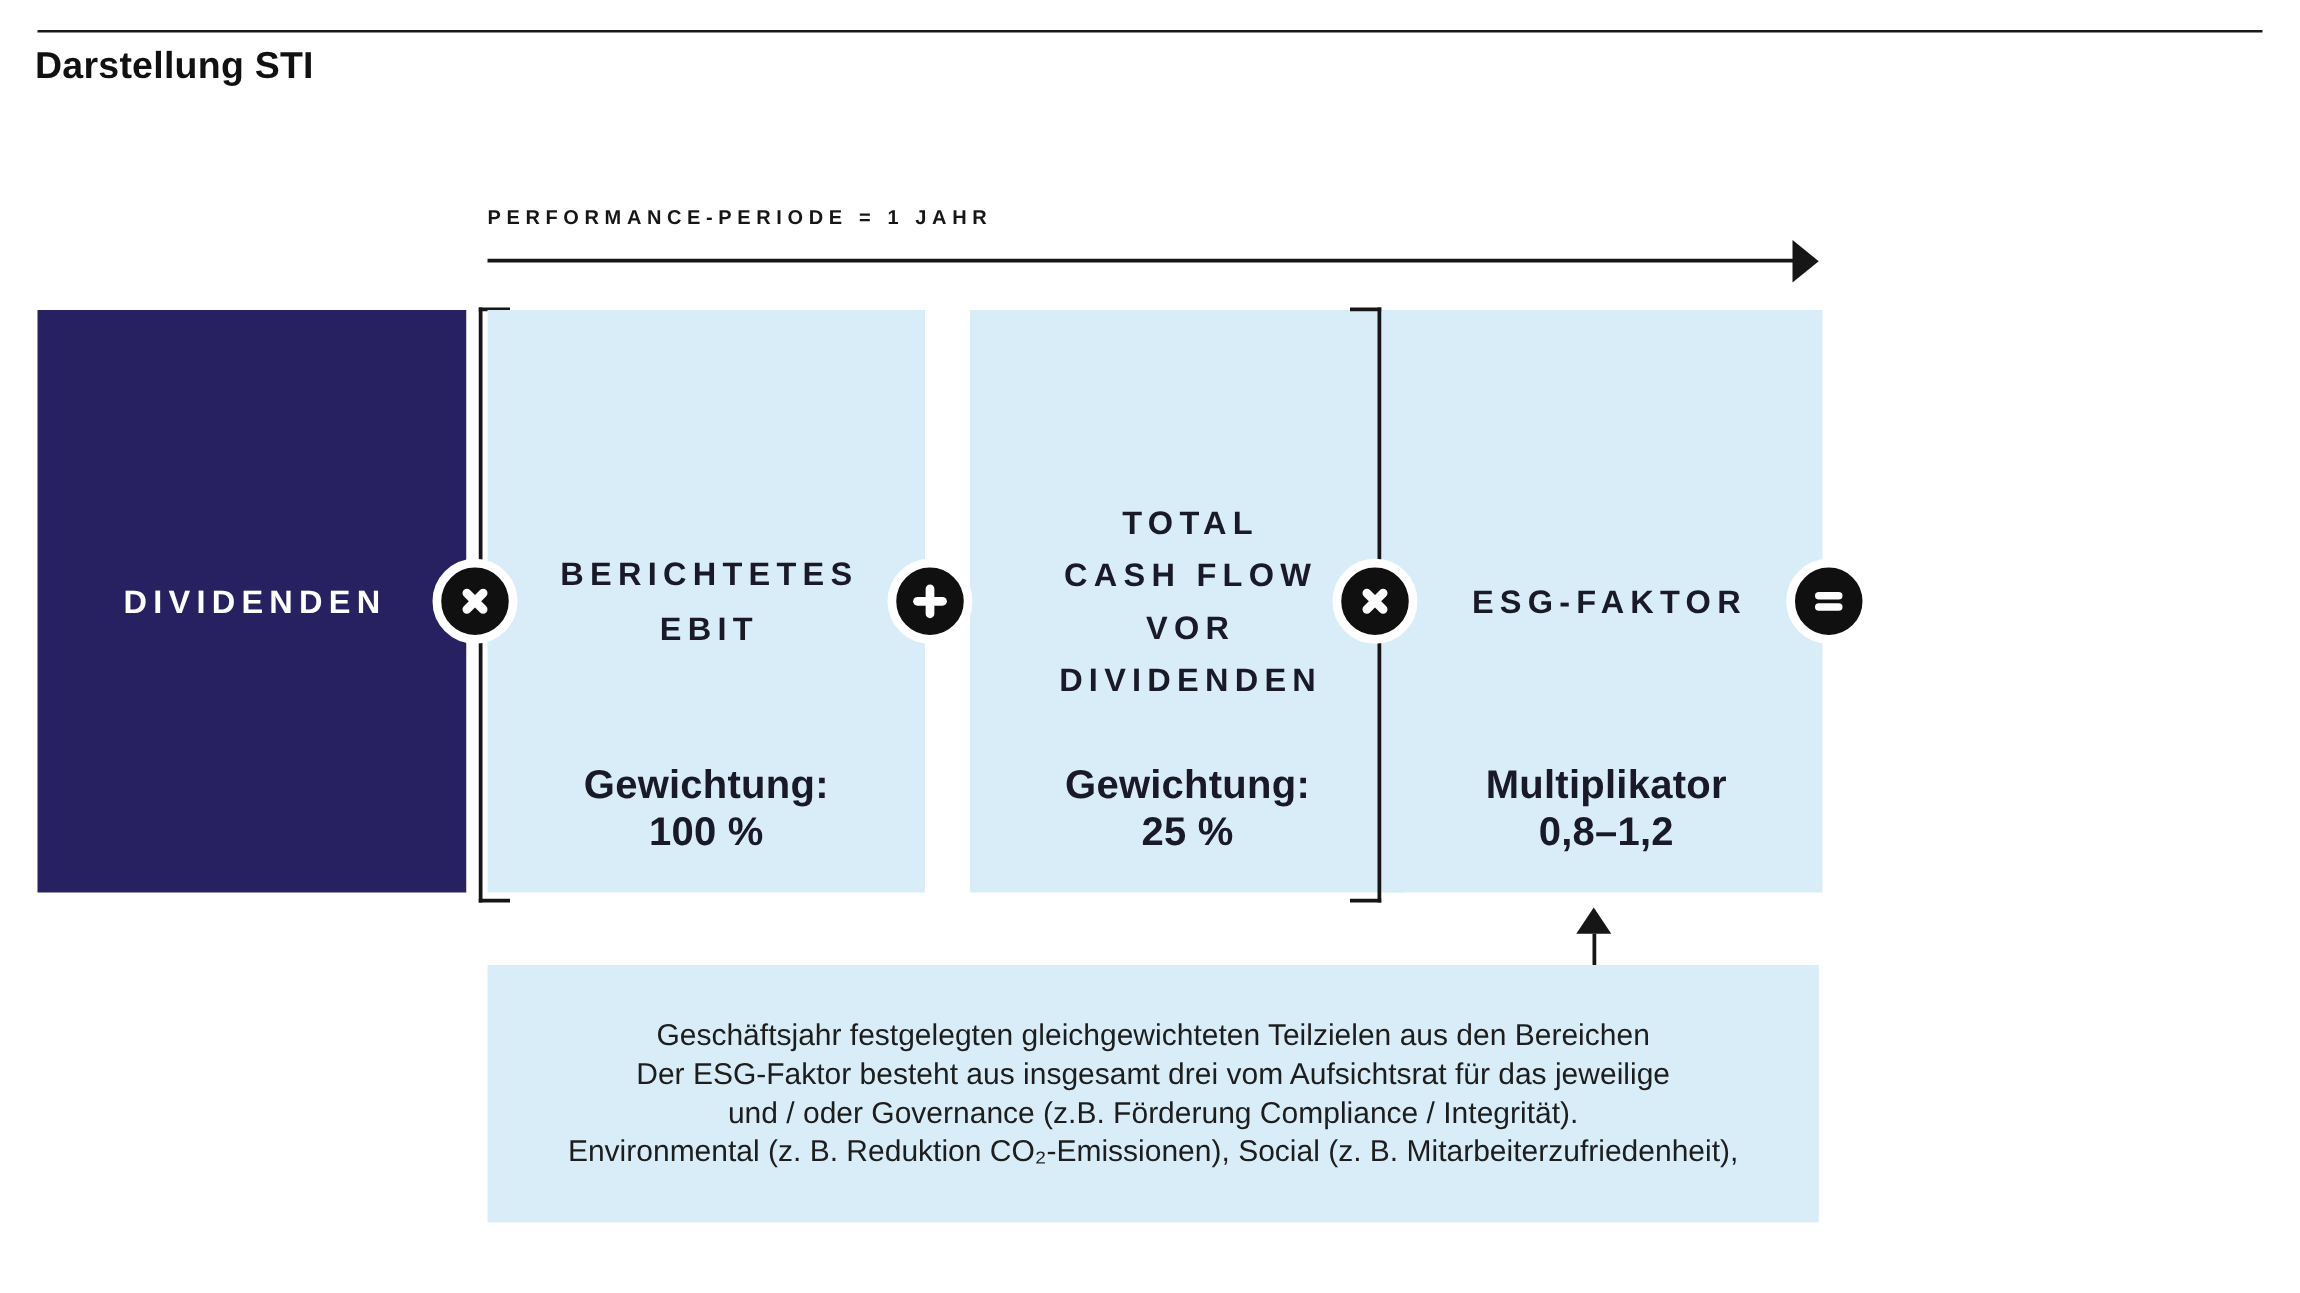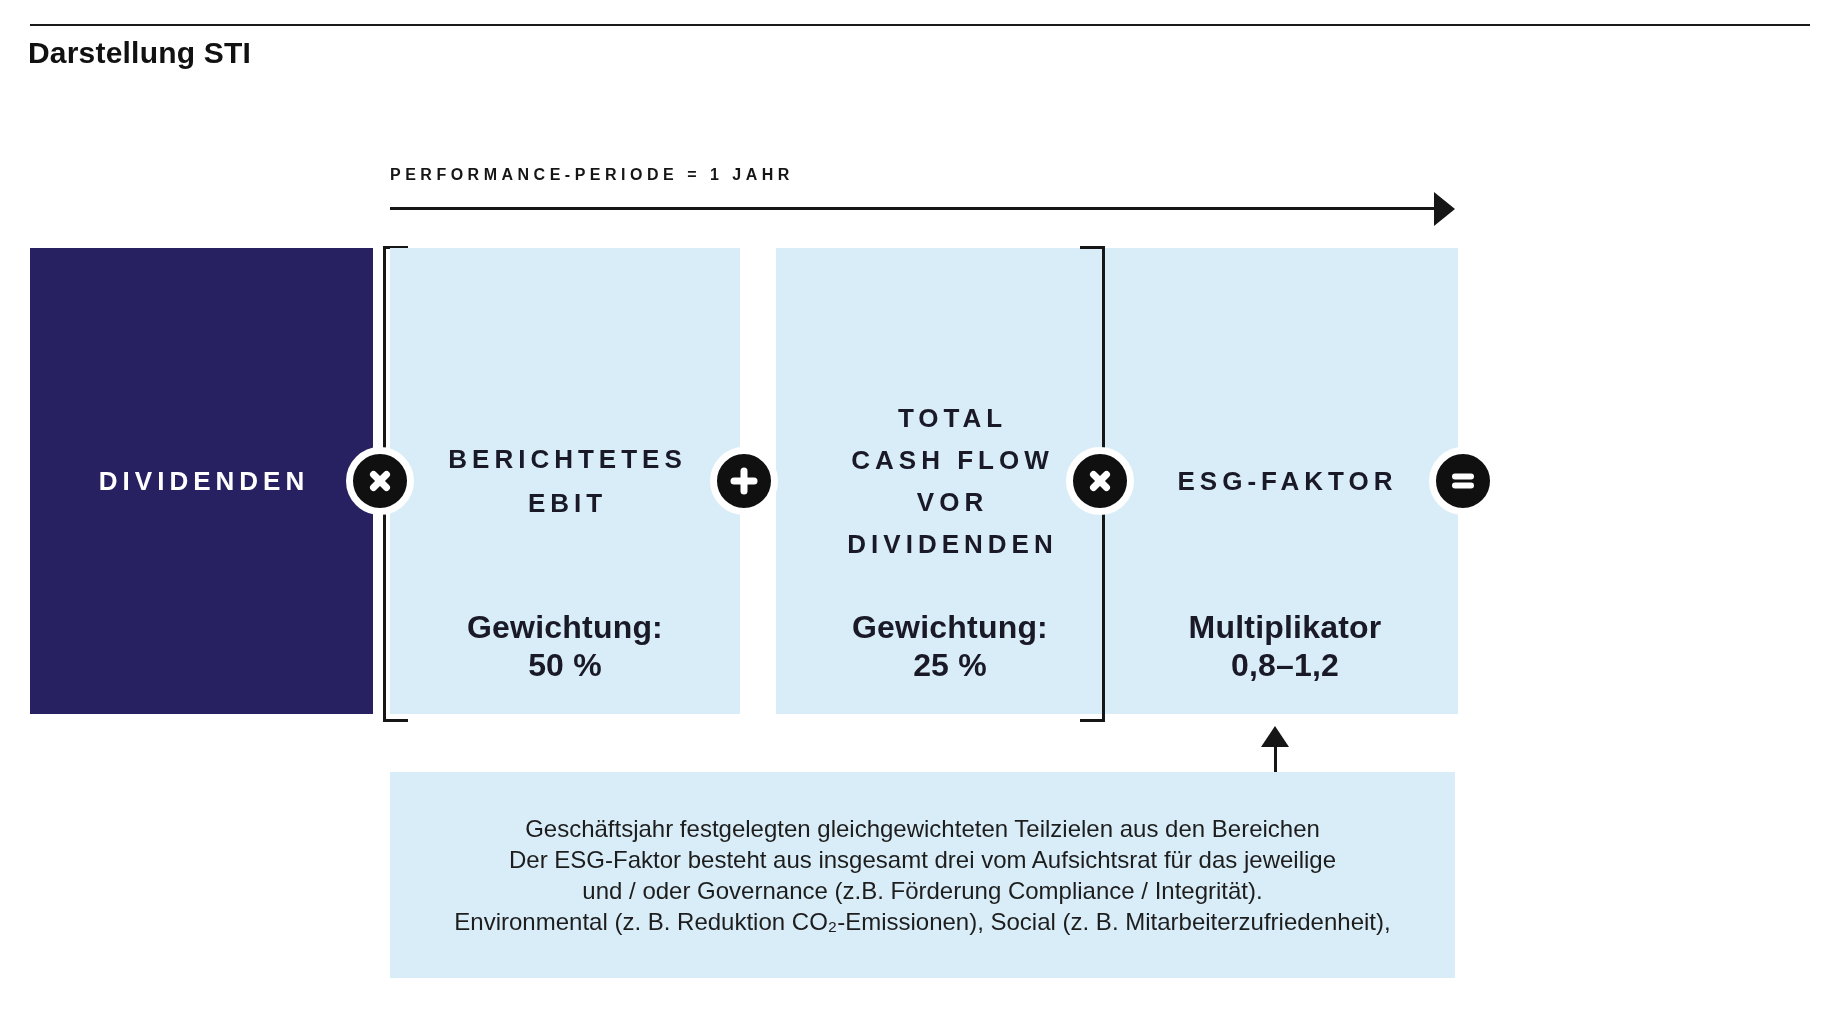--- a/index.html
+++ b/index.html
@@ -109,21 +109,21 @@
 
   <div class="bracket open"></div>
 
   <div class="box light" style="left:390px; width:350px;">
     <div class="caption">
       <div>BERICHTETES</div>
       <div>EBIT</div>
     </div>
     <div class="sub">
       <div>Gewichtung:</div>
-      <div>50 %</div>
+      <div>100 %</div>
     </div>
   </div>
 
   <div class="box light" style="left:776px; width:348px;">
     <div class="caption" style="line-height:42px;">
       <div>TOTAL</div>
       <div>CASH FLOW</div>
       <div>VOR</div>
       <div>DIVIDENDEN</div>
     </div>

